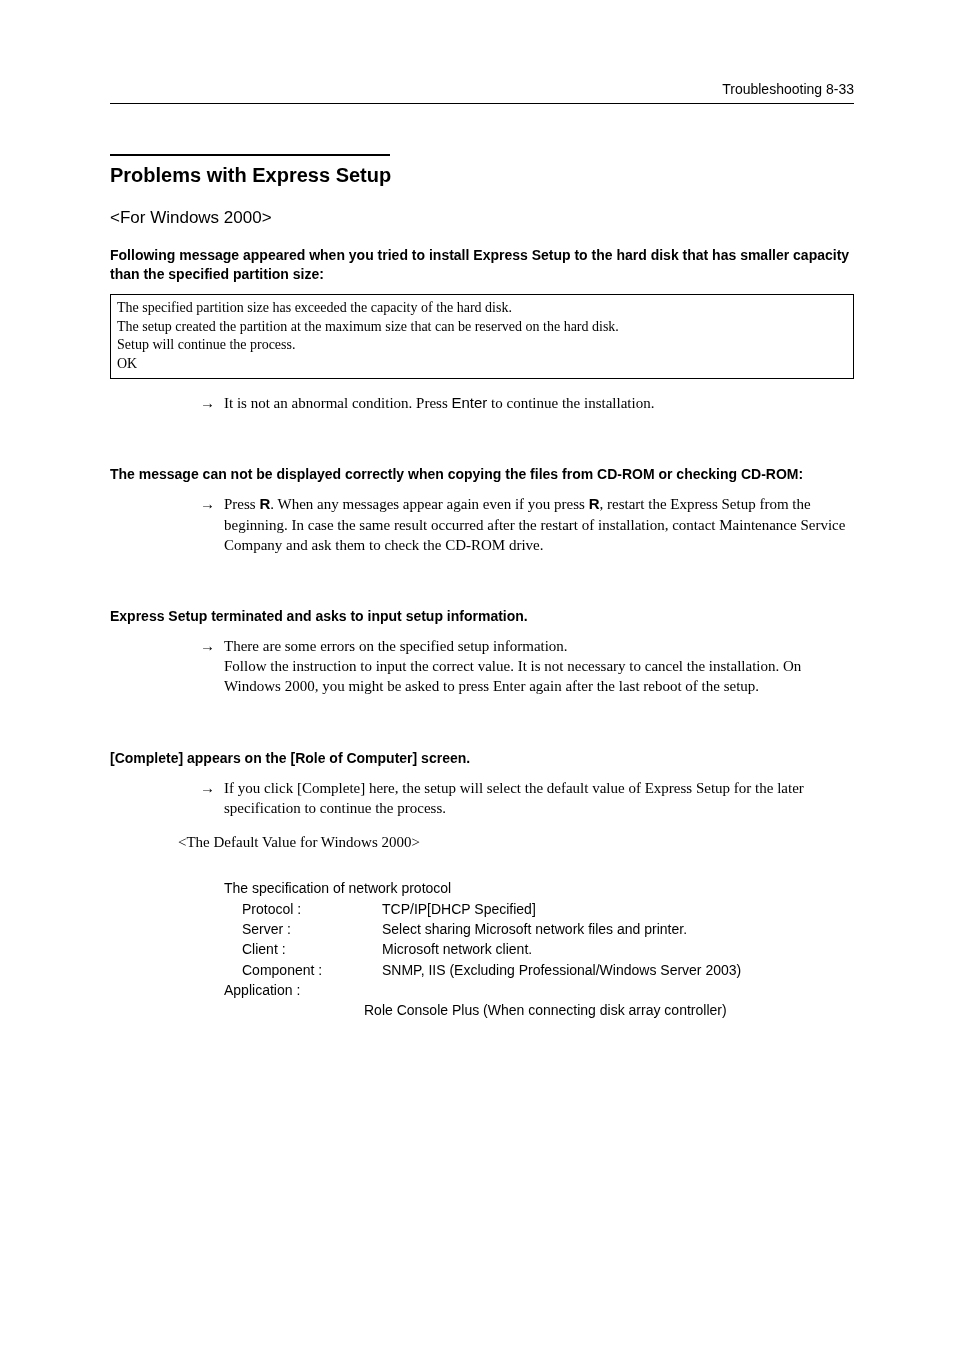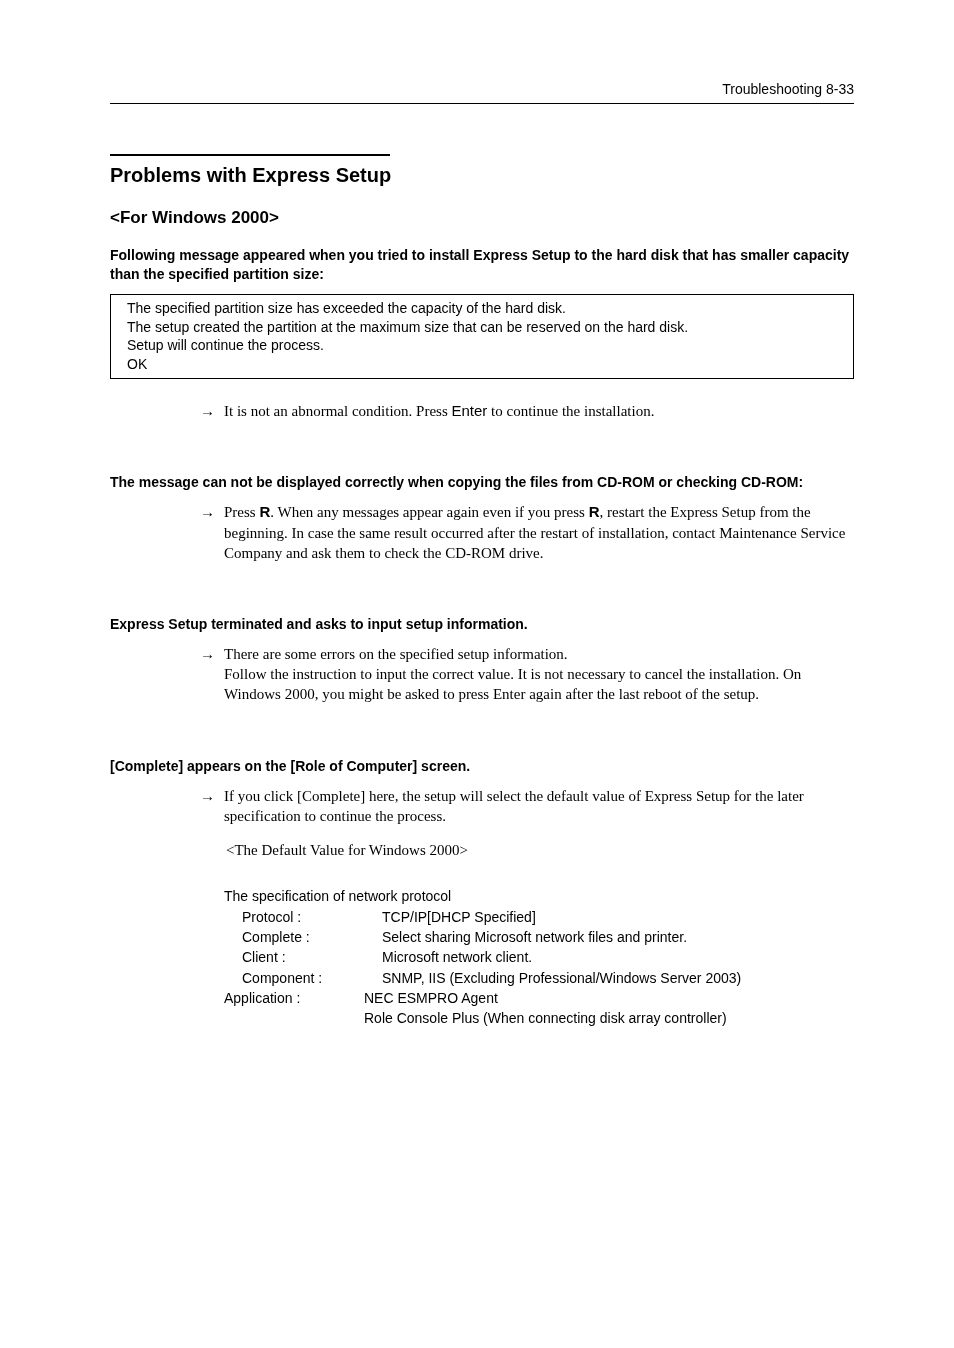--- a/index.html
+++ b/index.html
@@ -27,54 +27,54 @@
   }
   h2.section-title {
     font-family: Arial, Helvetica, sans-serif;
     font-size: 20px;
     font-weight: bold;
     margin: 0 0 18px 0;
   }
   h3.subsection {
     font-family: Arial, Helvetica, sans-serif;
     font-size: 17px;
-    font-weight: bold;
+    font-weight: normal;
     margin: 0 0 16px 0;
   }
   .bold-sans {
     font-family: Arial, Helvetica, sans-serif;
     font-size: 14px;
     font-weight: bold;
     margin: 0 0 10px 0;
   }
   .mono-box {
-    font-family: Liberation Sans, sans-serif;
+    font-family: Liberation Serif, serif;
     font-size: 14px;
     border: 1px solid #000;
-    padding: 4px 16px;
-    margin-bottom: 22px;
+    padding: 4px 6px;
+    margin-bottom: 14px;
     line-height: 1.35;
   }
   .arrow-block {
     margin-left: 90px;
     margin-bottom: 28px;
   }
   .arrow-line {
     display: flex;
   }
   .arrow {
     width: 24px;
     flex: 0 0 24px;
   }
   .after-arrow {
     flex: 1;
   }
   .gap { height: 24px; }
   .default-intro {
-    margin-left: 116px;
+    margin-left: 68px;
     margin-top: 14px;
     margin-bottom: 12px;
   }
   .spec-table {
     margin-left: 114px;
     font-family: Arial, Helvetica, sans-serif;
     font-size: 14px;
     line-height: 1.45;
     margin-top: 26px;
   }
@@ -170,32 +170,31 @@
 
 <p class="default-intro">&lt;The Default Value for Windows 2000&gt;</p>
 
 <div class="spec-table">
   <div>The specification of network protocol</div>
   <div class="spec-row">
     <div class="spec-label indent">Protocol :</div>
     <div class="spec-val">TCP/IP[DHCP Specified]</div>
   </div>
   <div class="spec-row">
-    <div class="spec-label indent">Complete :</div>
+    <div class="spec-label indent">Server :</div>
     <div class="spec-val">Select sharing Microsoft network files and printer.</div>
   </div>
   <div class="spec-row">
     <div class="spec-label indent">Client :</div>
     <div class="spec-val">Microsoft network client.</div>
   </div>
   <div class="spec-row">
     <div class="spec-label indent">Component :</div>
     <div class="spec-val">SNMP, IIS (Excluding Professional/Windows Server 2003)</div>
   </div>
   <div class="spec-row">
     <div class="spec-label">Application :</div>
-    <div class="spec-val">NEC ESMPRO Agent</div>
   </div>
   <div class="spec-row">
     <div class="spec-label"></div>
     <div class="spec-val">Role Console Plus (When connecting disk array controller)</div>
   </div>
 </div>
 
 </body></html>

